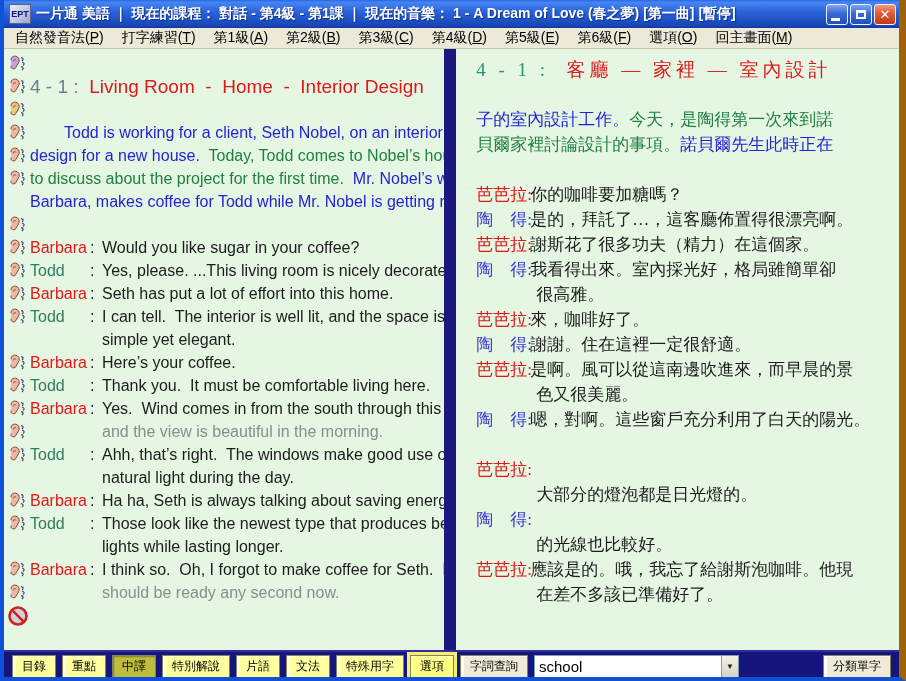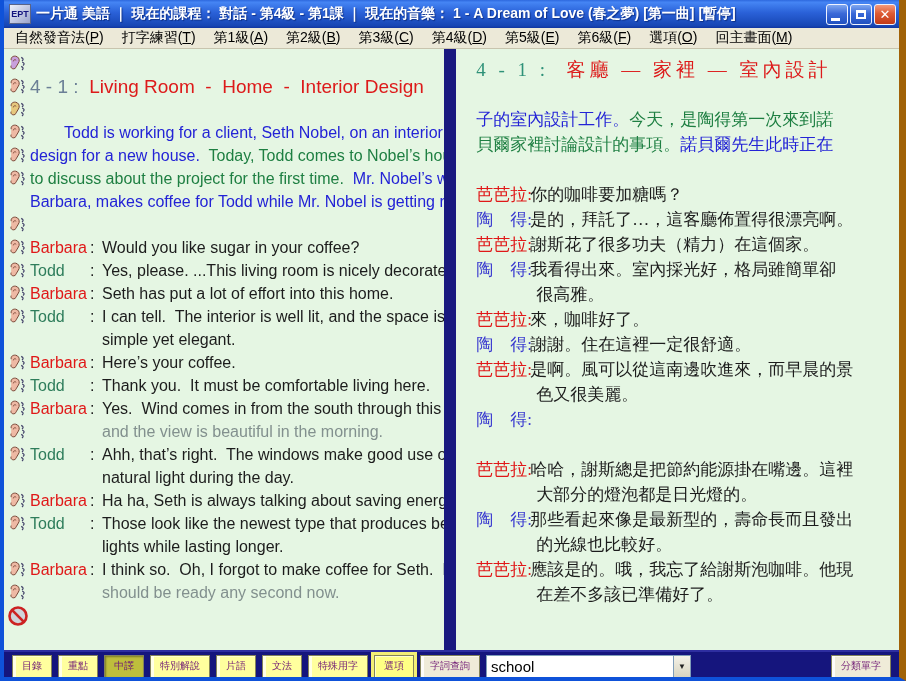--- a/index.html
+++ b/index.html
@@ -64,21 +64,21 @@
   .panel.right .ind-cont .txt{padding-left:60px;font-family:Liberation Serif, serif;}
   .dname{display:inline-block;width:60px;flex:0 0 60px;}
   .panel.right .dname{width:54px;flex:0 0 54px;}
   .dcolon{flex:0 0 12px;width:12px;color:#1c1c1c;}
   
   .toolbar{
     height:30px;background:#15157d;display:flex;align-items:center;
     padding:0 8px;gap:6px;border-top:2px solid #2e2ea0;box-sizing:border-box;
   }
   .tb{
-    height:23px;padding:0 9px;font-size:10px;color:#701a75;white-space:nowrap;
+    height:23px;padding:0 9px;font-size:12px;color:#000000;white-space:nowrap;
     background:var(--button_yellow);border:1px solid #83835a;
     box-shadow:inset 3px 0 0 rgba(255,255,255,.75), inset 0 1px 0 rgba(255,255,255,.5);
     font-family:"Liberation Sans","DejaVu Sans",sans-serif;cursor:default;
   }
   .tb.active{background:var(--button_active);box-shadow:inset 1px 1px 2px rgba(0,0,0,.35);}
   .tb.bright{background:#ffff84;box-shadow:0 0 0 3px #f3ef74, inset 1px 1px 0 rgba(255,255,255,.6);}
   .tb.beige{background:var(--button_beige);box-shadow:inset 3px 0 0 rgba(255,255,255,.85), inset 0 1px 0 rgba(255,255,255,.6);}
   .combo{display:flex;align-items:center;}
   .combo input{
     width:178px;height:21px;border:1px solid #7f9db9;border-right:none;background:#fff;
@@ -285,25 +285,25 @@
         <div class="line"><span class="txt"></span></div>
         <div class="line"><span class="txt"><span class="dname" style="color: var(--name_red);">芭芭拉:</span><span class="seg" style="color: var(--text_black);">你的咖啡要加糖嗎？</span></span></div>
         <div class="line"><span class="txt"><span class="dname" style="color: var(--name_blue);">陶　得:</span><span class="seg" style="color: var(--text_black);">是的，拜託了…，這客廳佈置得很漂亮啊。</span></span></div>
         <div class="line"><span class="txt"><span class="dname" style="color: var(--name_red);">芭芭拉:</span><span class="seg" style="color: var(--text_black);">謝斯花了很多功夫（精力）在這個家。</span></span></div>
         <div class="line"><span class="txt"><span class="dname" style="color: var(--name_blue);">陶　得:</span><span class="seg" style="color: var(--text_black);">我看得出來。室內採光好，格局雖簡單卻</span></span></div>
         <div class="line ind-cont"><span class="txt"><span class="seg" style="color: var(--text_black);">很高雅。</span></span></div>
         <div class="line"><span class="txt"><span class="dname" style="color: var(--name_red);">芭芭拉:</span><span class="seg" style="color: var(--text_black);">來，咖啡好了。</span></span></div>
         <div class="line"><span class="txt"><span class="dname" style="color: var(--name_blue);">陶　得:</span><span class="seg" style="color: var(--text_black);">謝謝。住在這裡一定很舒適。</span></span></div>
         <div class="line"><span class="txt"><span class="dname" style="color: var(--name_red);">芭芭拉:</span><span class="seg" style="color: var(--text_black);">是啊。風可以從這南邊吹進來，而早晨的景</span></span></div>
         <div class="line ind-cont"><span class="txt"><span class="seg" style="color: var(--text_black);">色又很美麗。</span></span></div>
+        <div class="line"><span class="txt"><span class="dname" style="color: var(--name_blue);">陶　得:</span><span class="seg" style="color: var(--text_black);">嗯，對啊。這些窗戶充分利用了白天的陽光。</span></span></div>
+        <div class="line"><span class="txt"></span></div>
+        <div class="line"><span class="txt"><span class="dname" style="color: var(--name_red);">芭芭拉:</span></span></div>
+        <div class="line ind-cont"><span class="txt"><span class="seg" style="color: var(--text_black);">大部分的燈泡都是日光燈的。</span></span></div>
         <div class="line"><span class="txt"><span class="dname" style="color: var(--name_blue);">陶　得:</span></span></div>
-        <div class="line"><span class="txt"></span></div>
-        <div class="line"><span class="txt"><span class="dname" style="color: var(--name_red);">芭芭拉:</span><span class="seg" style="color: var(--text_black);">哈哈，謝斯總是把節約能源掛在嘴邊。這裡</span></span></div>
-        <div class="line ind-cont"><span class="txt"><span class="seg" style="color: var(--text_black);">大部分的燈泡都是日光燈的。</span></span></div>
-        <div class="line"><span class="txt"><span class="dname" style="color: var(--name_blue);">陶　得:</span><span class="seg" style="color: var(--text_black);">那些看起來像是最新型的，壽命長而且發出</span></span></div>
         <div class="line ind-cont"><span class="txt"><span class="seg" style="color: var(--text_black);">的光線也比較好。</span></span></div>
         <div class="line"><span class="txt"><span class="dname" style="color: var(--name_red);">芭芭拉:</span><span class="seg" style="color: var(--text_black);">應該是的。哦，我忘了給謝斯泡咖啡。他現</span></span></div>
         <div class="line ind-cont"><span class="txt"><span class="seg" style="color: var(--text_black);">在差不多該已準備好了。</span></span></div>
       </div>
   </div>
 
   <div class="toolbar" id="toolbar">
       <button class="tb yellow">目錄</button>
       <button class="tb yellow">重點</button>
       <button class="tb active">中譯</button>

